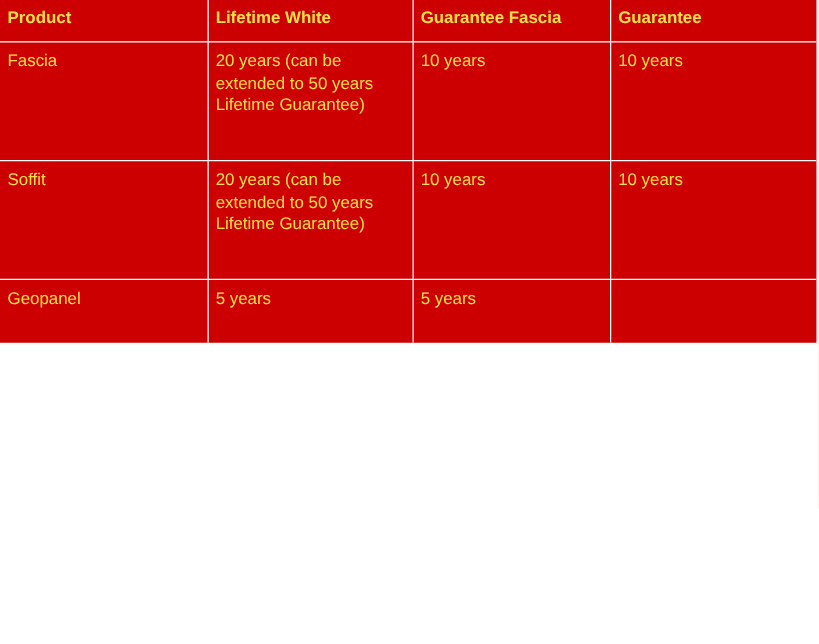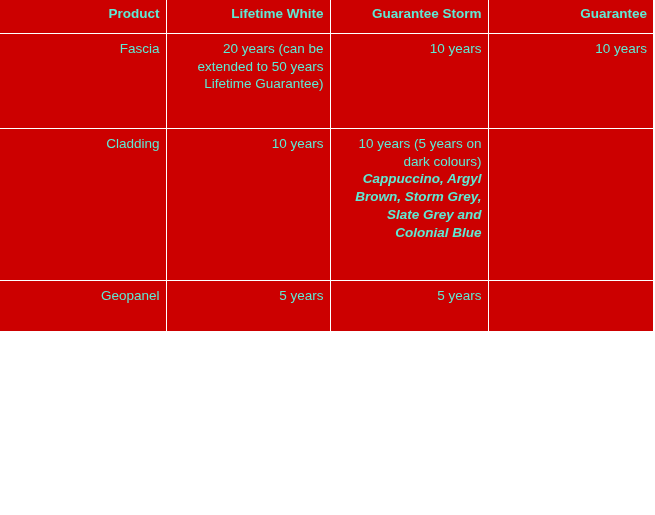--- a/index.html
+++ b/index.html
@@ -22,25 +22,25 @@
   }
   #guarantee-table col.c0 { width: 166px; }
   #guarantee-table col.c1 { width: 164px; }
   #guarantee-table col.c2 { width: 158px; }
   #guarantee-table col.c3 { width: 165px; }
 
   #guarantee-table td, #guarantee-table th {
     border: 1px solid #ffffff;
     vertical-align: top;
     padding: 6px 6px 8px 6px;
-    color: #5eead4;
+    color: #fde047;
     background: #CC0000;
     font-size: 13.5px;
     line-height: 1.32;
-    text-align: right;
+    text-align: left;
     font-weight: normal;
   }
   #guarantee-table thead th {
     font-weight: bold;
     font-size: 13.5px;
     padding-top: 5px;
     padding-bottom: 10px;
     border-top: none;
   }
   #guarantee-table thead th:first-child { border-left: none; }
@@ -64,39 +64,36 @@
   <colgroup>
     <col class="c0">
       <col class="c1">
       <col class="c2">
       <col class="c3">
   </colgroup>
   <thead>
     <tr>
       <th>Product</th>
       <th>Lifetime White</th>
-      <th>Guarantee Storm</th>
+      <th>Guarantee Fascia</th>
       <th>Guarantee</th>
     </tr>
   </thead>
   <tbody>
     <tr class="r-fascia">
       <td class="rowlabel">Fascia</td>
       <td>20 years (can be extended to 50 years Lifetime Guarantee)</td>
       <td>10 years</td>
       <td>10 years</td>
     </tr>
-    <tr class="r-cladding">
-      <td class="rowlabel">Cladding</td>
+    <tr class="r-soffit">
+      <td class="rowlabel">Soffit</td>
+      <td>20 years (can be extended to 50 years Lifetime Guarantee)</td>
       <td>10 years</td>
-      <td>
-        <span class="cell-para">10 years (5 years on dark colours)</span>
-        <span class="cell-para cell-italic">Cappuccino, Argyl Brown, Storm Grey, Slate Grey and Colonial Blue</span>
-      </td>
-      <td></td>
+      <td>10 years</td>
     </tr>
     <tr class="r-geopanel">
       <td class="rowlabel">Geopanel</td>
       <td>5 years</td>
       <td>5 years</td>
       <td></td>
     </tr>
   </tbody>
 </table>
 

